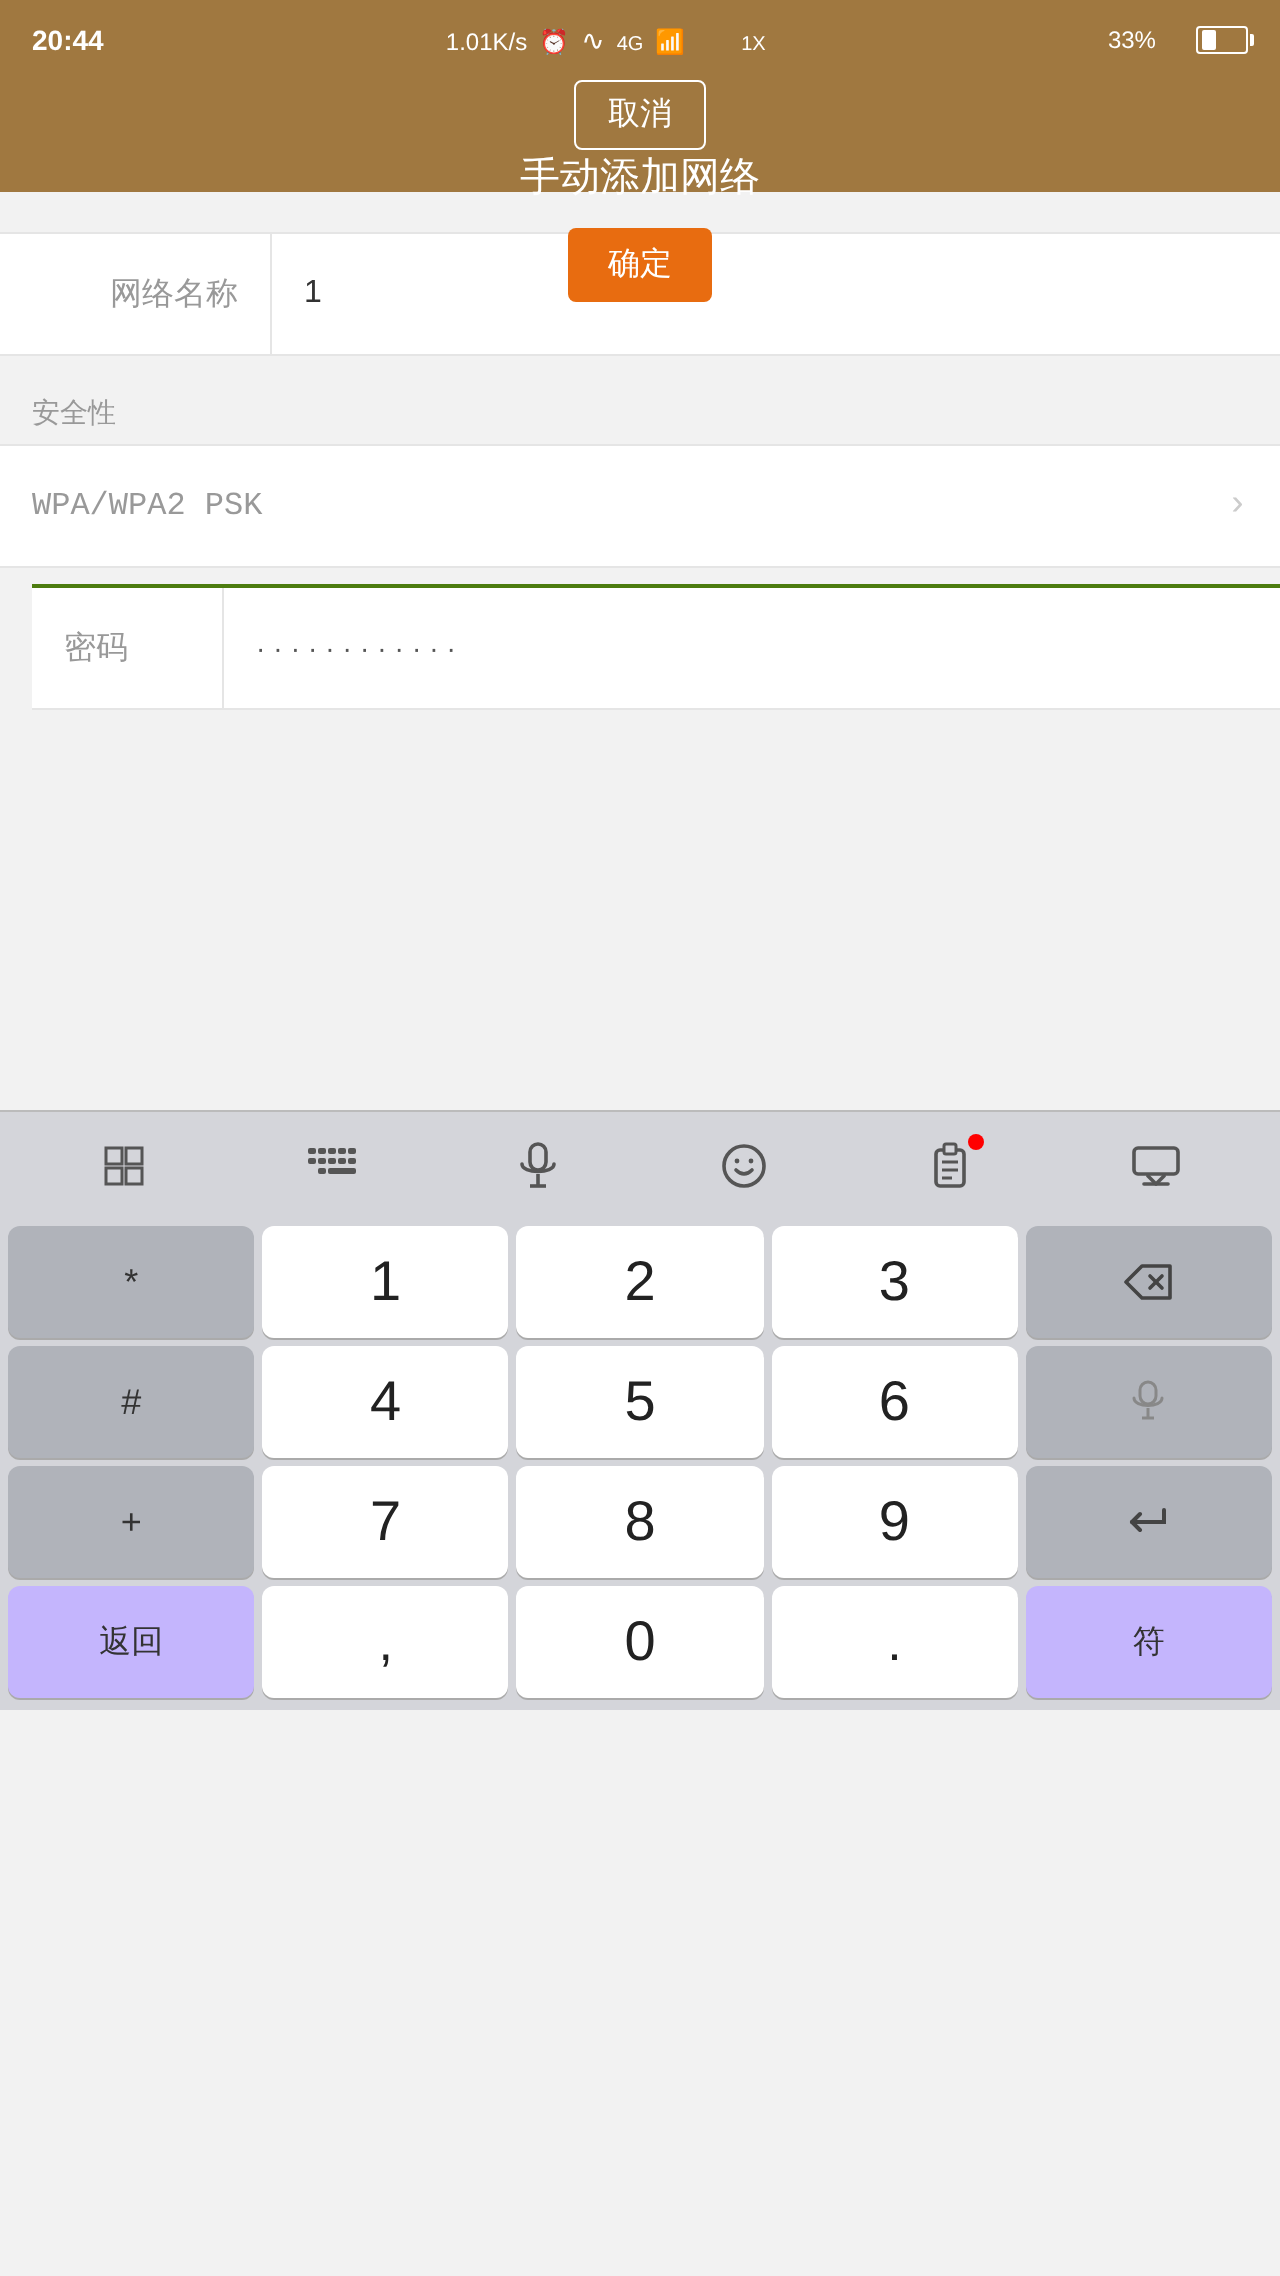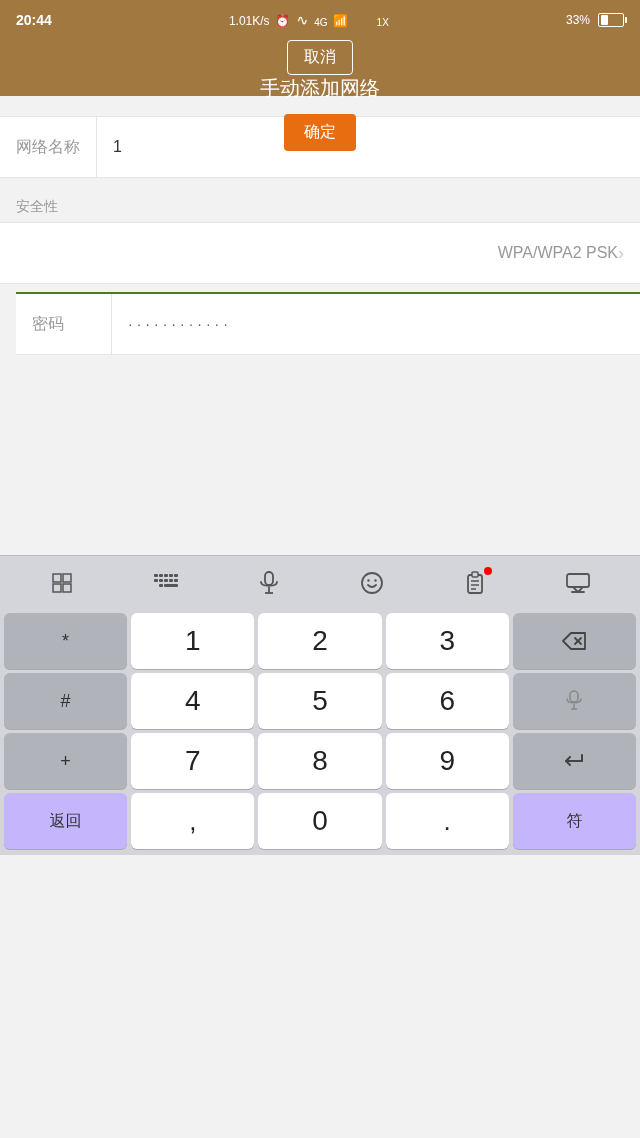--- a/index.html
+++ b/index.html
@@ -26,21 +26,21 @@
     .status-left { font-weight: 600; }
     .status-center {
       display: flex;
       align-items: flex-end;
       gap: 6px;
       font-size: 12px;
     }
     .status-right {
       display: flex;
       align-items: center;
-      gap: 8px;
+      gap: 20px;
       font-size: 12px;
     }
     .battery-icon {
       display: inline-flex;
       align-items: center;
       border: 1.5px solid white;
       border-radius: 2px;
       padding: 1px 2px;
       height: 14px;
       width: 26px;
@@ -103,20 +103,21 @@
       background: #f2f2f2;
       padding: 20px 0;
     }
 
     
     .input-card {
       background: white;
       margin: 0 0 8px 0;
       border-top: 1px solid #e5e5e5;
       border-bottom: 1px solid #e5e5e5;
+      padding-left: 39px;
     }
     .input-row {
       display: flex;
       align-items: center;
       padding: 0 16px;
       height: 60px;
       border-bottom: 1px solid #f0f0f0;
     }
     .input-row:last-child { border-bottom: none; }
     .input-label {
@@ -146,23 +147,24 @@
       padding: 12px 16px 6px;
     }
     .security-card {
       background: white;
       border-top: 1px solid #e5e5e5;
       border-bottom: 1px solid #e5e5e5;
     }
     .security-row {
       display: flex;
       align-items: center;
-      justify-content: flex-end;
+      justify-content: space-between;
       padding: 0 16px;
       height: 60px;
+      font-family: Liberation Mono, monospace;
     }
     .security-value {
       font-size: 16px;
       color: #999;
     }
     .chevron-right {
       color: #ccc;
       font-size: 18px;
     }
 

